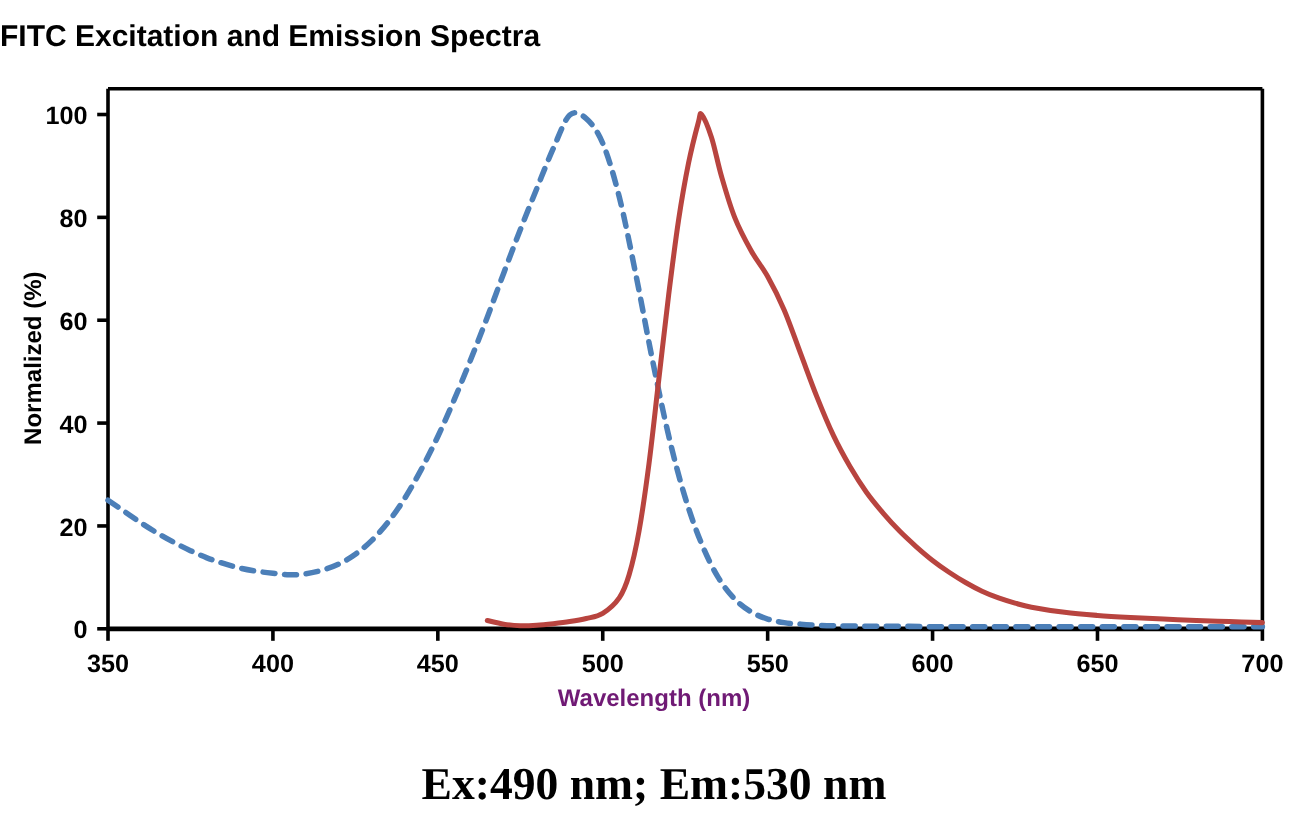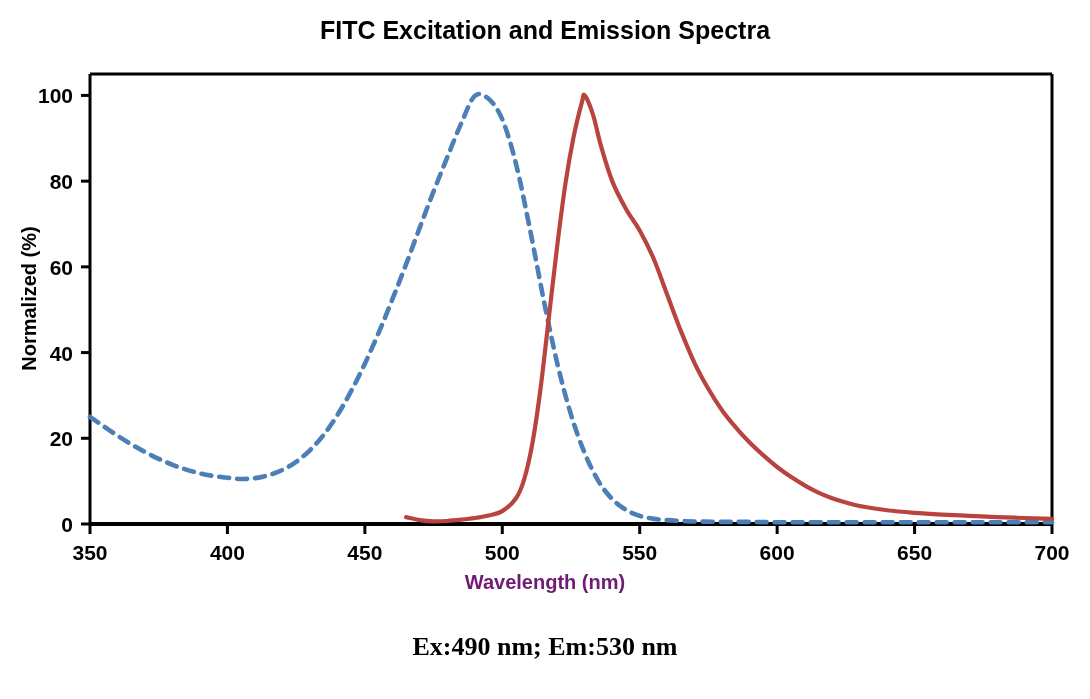--- a/index.html
+++ b/index.html
@@ -19,36 +19,36 @@
     position: absolute;
     left: 0; top: 0;
     width: 1090px;
     height: 699px;
   }
   .chart-title {
     position: absolute;
     left: 0;
     top: 16px;
     width: 1090px;
-    text-align: center;
+    text-align: left;
     font-family: "Liberation Sans", sans-serif;
     font-weight: bold;
     font-size: 25px;
     letter-spacing: 0px;
     color: #000000;
   }
   .caption {
     position: absolute;
     left: 0;
     top: 632px;
     width: 1090px;
     text-align: center;
     font-family: "Liberation Serif", serif;
     font-weight: bold;
-    font-size: 26px;
+    font-size: 38px;
     color: #000000;
   }
   .ylabel {
     position: absolute;
     left: -71px;
     top: 287px;
     width: 200px;
     text-align: center;
     font-family: "Liberation Sans", sans-serif;
     font-weight: bold;

